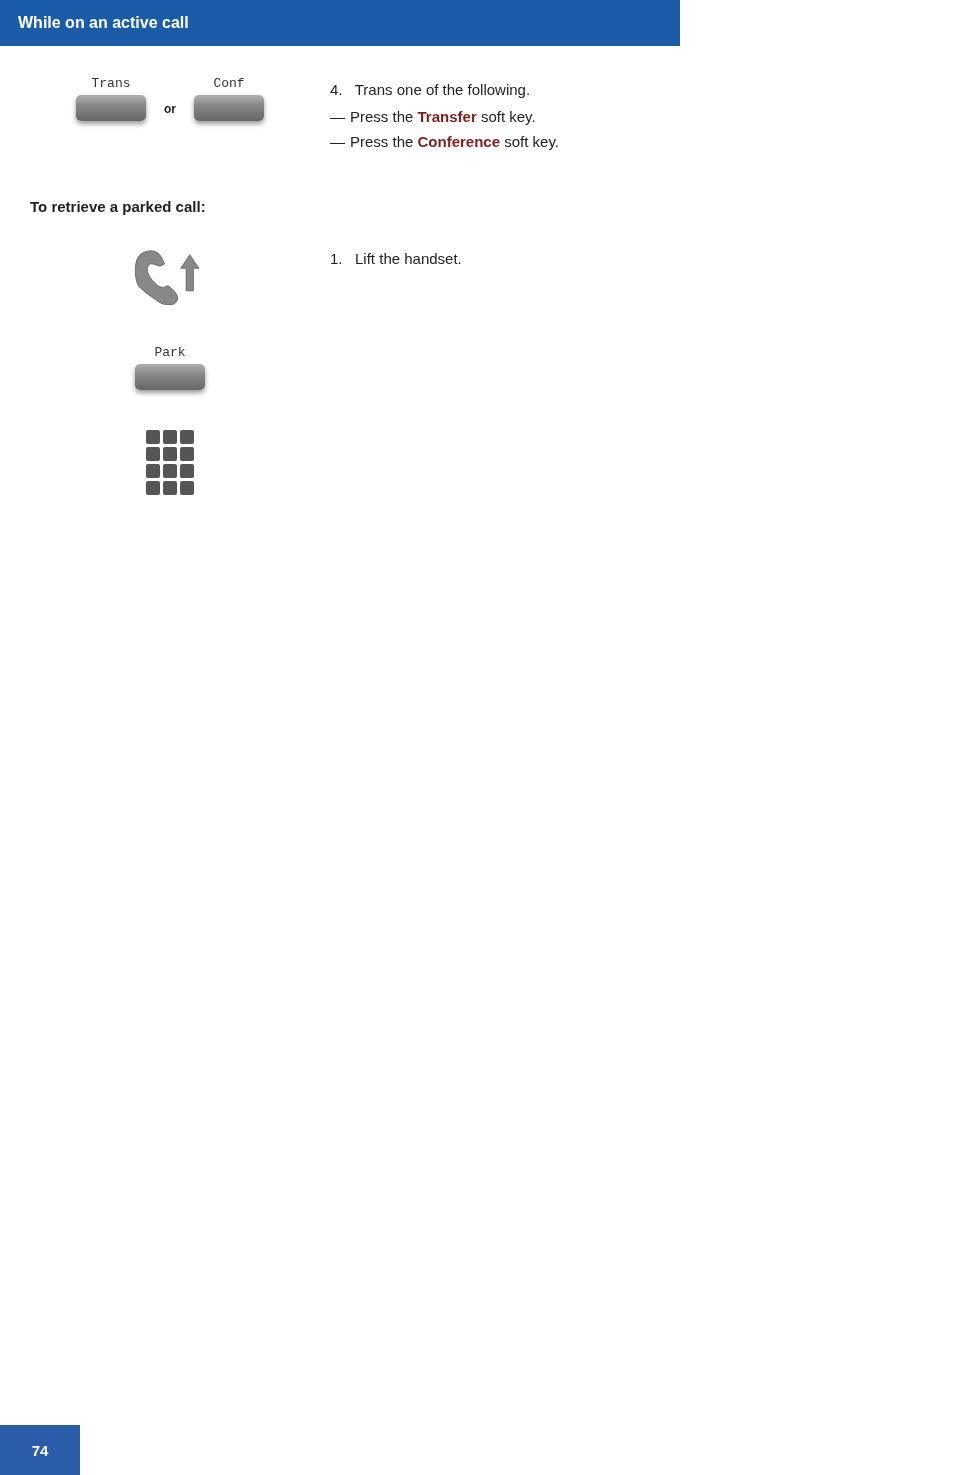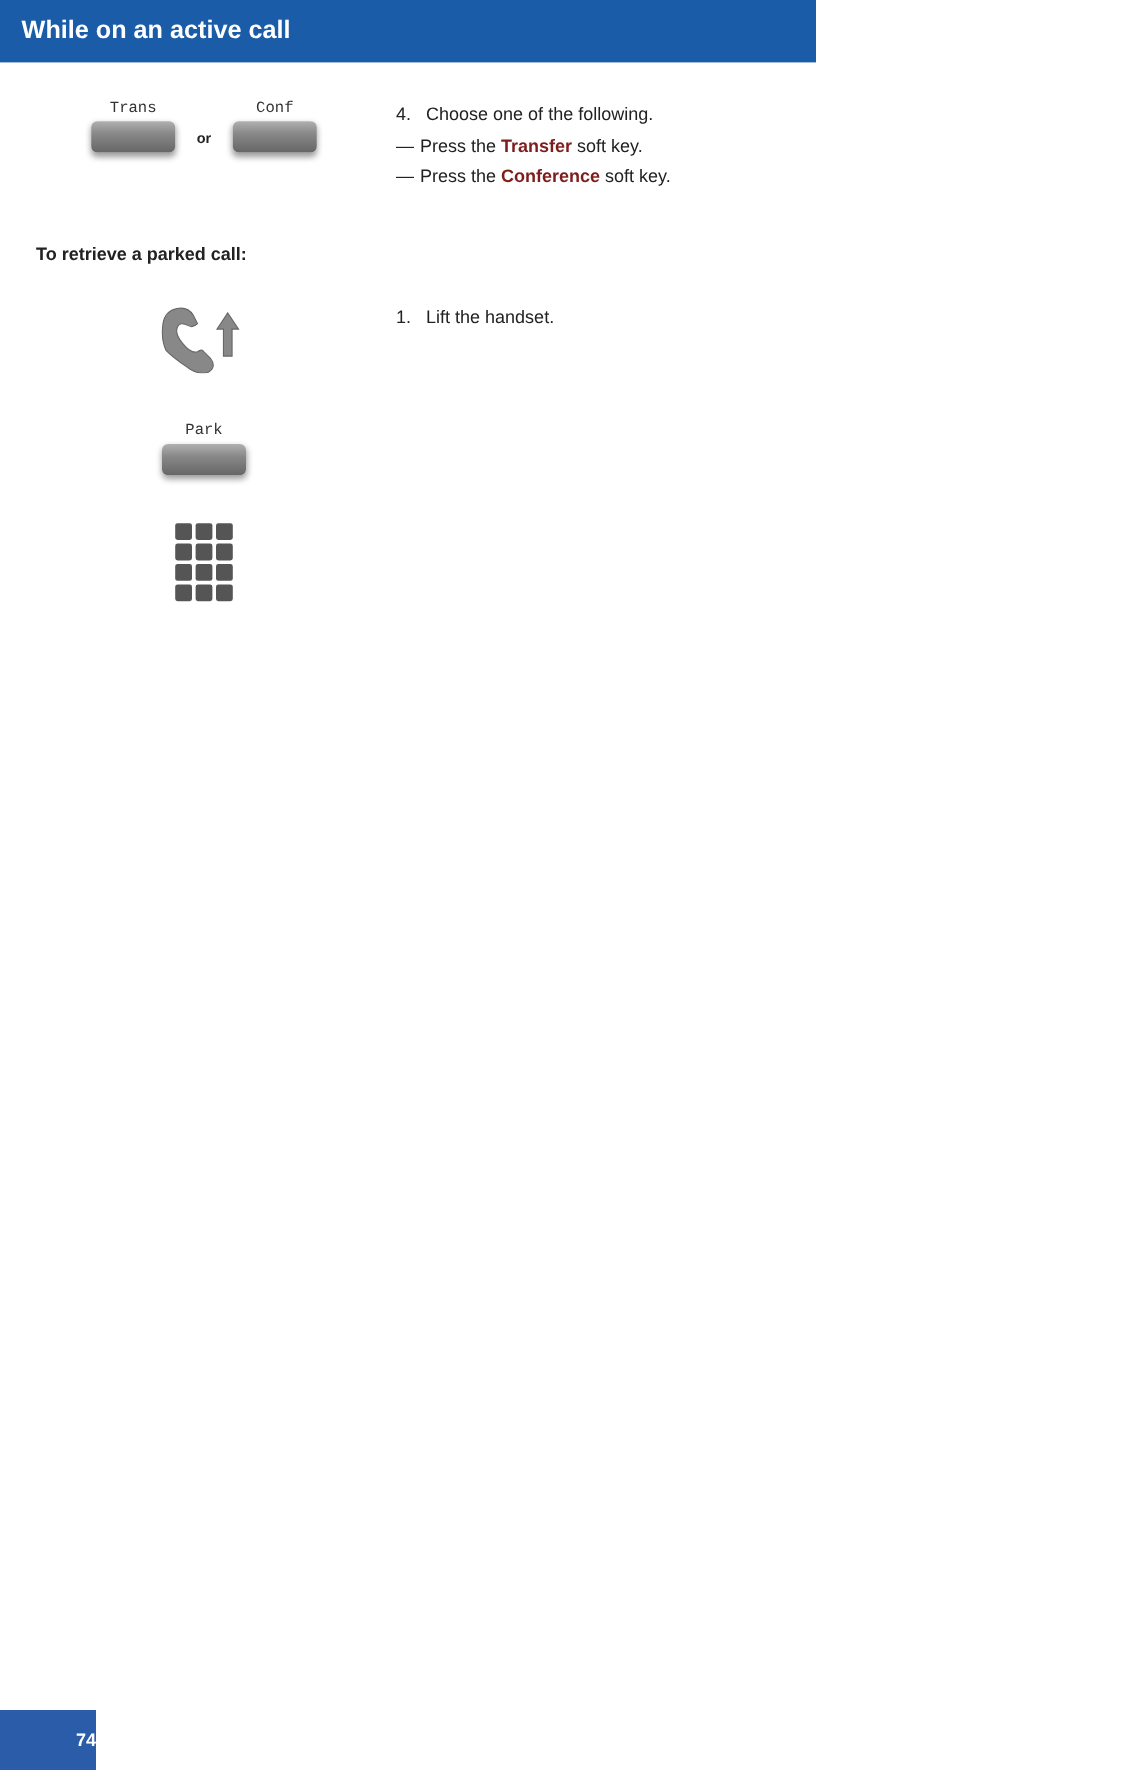--- a/index.html
+++ b/index.html
@@ -16,21 +16,21 @@
     
     .header-bar {
       background: #1a5ca8;
       width: 680px;
       padding: 14px 18px;
       margin-bottom: 30px;
     }
     .header-bar span {
       color: #ffffff;
       font-weight: bold;
-      font-size: 21px;
+      font-size: 16px;
       text-align: right;
     }
 
     
     .content {
       padding: 0 30px 60px 30px;
     }
 
     
     .step-row {
@@ -156,21 +156,21 @@
     
     .page-footer {
       position: absolute;
       bottom: 0;
       left: 0;
       width: 80px;
       height: 50px;
       background: #2a5caa;
       display: flex;
       align-items: center;
-      justify-content: flex-end;
+      justify-content: center;
     }
     .page-number {
       color: #ffffff;
       font-weight: bold;
       font-size: 15px;
     }
   </style>
 </head>
 <body>
 
@@ -190,21 +190,21 @@
         <span class="or-text">or</span>
         <div class="key-with-label">
           <span class="key-label">Conf</span>
           <div class="soft-key"></div>
         </div>
       </div>
     </div>
     <div class="step-text">
       <span>4.</span>
       &nbsp;
-      <span>Choose one of the following.</span>
+      <span>Trans one of the following.</span>
       <ul class="bullet-list">
         <li>
           <span>Press the </span><span class="blue-text">Transfer</span><span> soft key.</span>
         </li>
         <li>
           <span>Press the </span><span class="blue-text">Conference</span><span> soft key.</span>
         </li>
       </ul>
     </div>
   </div>

